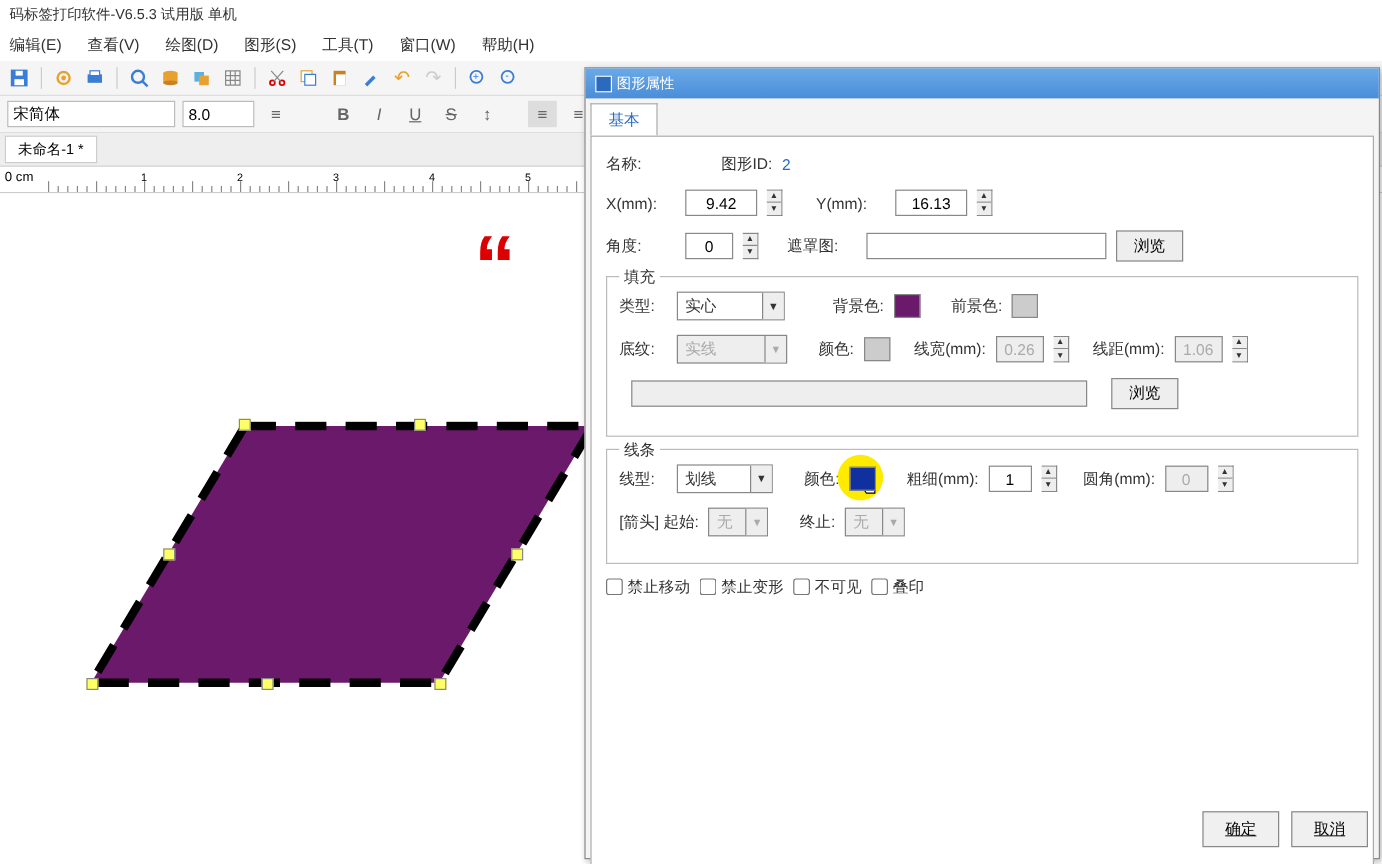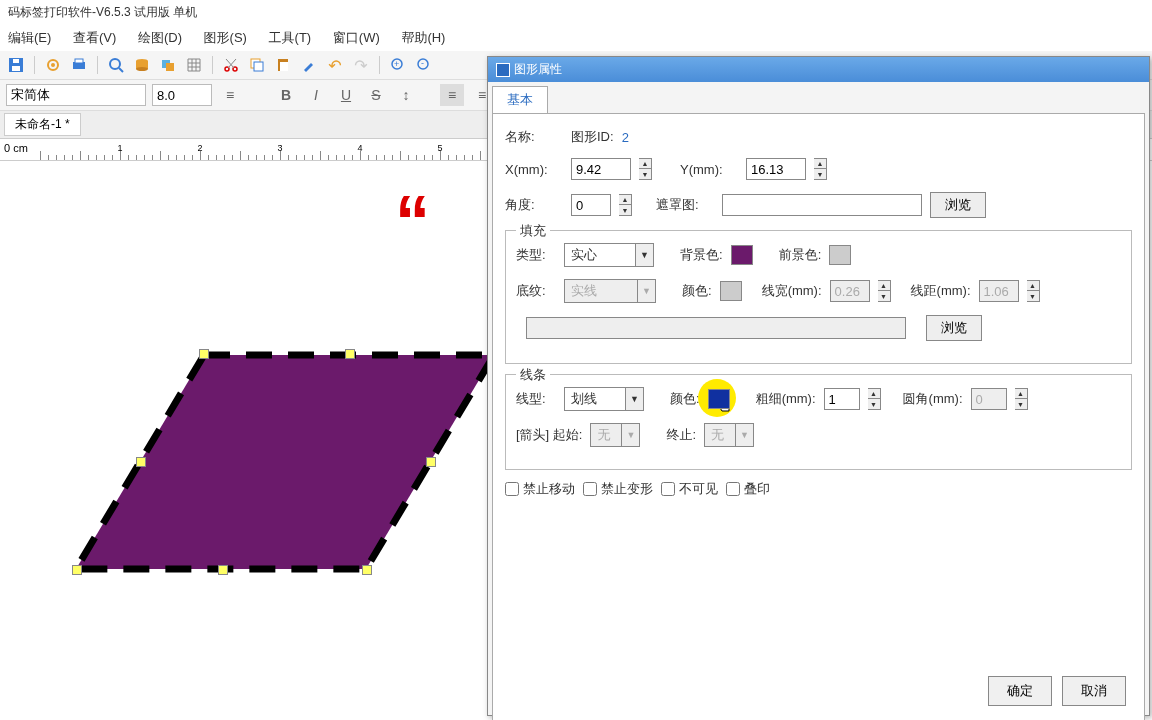--- a/index.html
+++ b/index.html
@@ -39,40 +39,40 @@
 .dialog { position: absolute; top: 56px; left: 487px; width: 663px; height: 660px; background: #f4f4f4; border: 1px solid #888; box-shadow: 2px 2px 6px rgba(0,0,0,0.3); }
 .dlg-title { background: linear-gradient(#6aa9e8, #4a8dd8); color: #fff; font-size: 12px; padding: 4px 8px; display: flex; align-items: center; gap: 4px; }
 .dlg-title .iconbox { width: 14px; height: 14px; background: #2a6bc0; border: 1px solid #fff; }
 .dlg-tabs { display: flex; padding: 4px 21px 0 4px; }
 .dlg-tab { background: #fff; border: 1px solid #aaa; border-bottom: none; padding: 4px 14px; font-size: 13px; color: #2a6bc0; }
 .dlg-body { background: #fff; margin: 0 4px 4px 4px; border: 1px solid #aaa; padding: 14px 12px 12px 12px; height: 608px; position: relative; font-size: 13px; color: #333; }
 
 .row { display: flex; align-items: center; margin-bottom: 12px; gap: 8px; }
 .lbl { min-width: 58px; }
 .txt-in { border: 1px solid #888; padding: 2px 4px; height: 22px; font-size: 13px; }
-.num-in { border: 1px solid #888; padding: 2px 4px; height: 22px; font-size: 13px; text-align: left; width: 60px; }
+.num-in { border: 1px solid #888; padding: 2px 4px; height: 22px; font-size: 13px; text-align: center; width: 60px; }
 .spin { display: flex; flex-direction: column; border: 1px solid #888; border-left: none; height: 22px; }
 .spin div { width: 12px; height: 10px; font-size: 7px; display: flex; align-items: center; justify-content: center; background: #eee; cursor: pointer; border-bottom: 1px solid #888; }
 .spin div:last-child { border-bottom: none; }
 .btn { border: 1px solid #888; background: #eee; padding: 3px 14px; cursor: pointer; font-size: 13px; }
 .link { color: #2a6bc0; }
 
 .group { border: 1px solid #bbb; padding: 12px 10px 10px 10px; margin-bottom: 10px; position: relative; }
 .group-title { position: absolute; top: -9px; left: 10px; background: #fff; padding: 0 4px; font-size: 13px; }
 
 .combo { border: 1px solid #888; height: 24px; display: flex; align-items: center; background: #fff; }
 .combo-txt { flex: 1; padding: 0 6px; font-size: 13px; }
 .combo-btn { width: 18px; height: 100%; border-left: 1px solid #888; background: #eee; display: flex; align-items: center; justify-content: center; font-size: 9px; cursor: pointer; }
 .swatch { width: 22px; height: 20px; border: 1px solid #888; }
 .disabled-in { background: #eee; color: #aaa; }
 
 .highlight-ring { position: absolute; width: 38px; height: 38px; border-radius: 50%; background: #ffeb00; pointer-events: none; z-index: 5; }
 .cursor-ptr { position: absolute; z-index: 6; font-size: 14px; pointer-events: none; }
 
-.dlg-btns { position: absolute; bottom: 14px; right: 18px; display: flex; gap: 10px; }
+.dlg-btns { position: absolute; bottom: 14px; right: 4px; display: flex; gap: 10px; text-decoration: underline; }
 .dlg-btn { border: 1px solid #888; background: #f0f0f0; padding: 5px 18px; cursor: pointer; font-size: 13px; }
 
 .chk { display: flex; align-items: center; gap: 4px; }
 .chk input { width: 14px; height: 14px; }
 </style>
 </head>
 <body>
 
 <div class="title-bar">码标签打印软件-V6.5.3 试用版 单机</div>
 
@@ -292,21 +292,21 @@
     <div class="iconbox"></div>
     <span>图形属性</span>
   </div>
   <div class="dlg-tabs">
     <div class="dlg-tab">基本</div>
   </div>
   <div class="dlg-body">
 
     <div class="row">
       <span class="lbl">名称:</span>
-      <span style="">图形ID:</span>
+      <span style="margin-left:30px">图形ID:</span>
       <span class="link">2</span>
     </div>
 
     <div class="row">
       <span class="lbl">X(mm):</span>
       <input class="num-in" value="9.42" style="">
         <div class="spin">
           <div>▲</div>
           <div>▼</div>
         </div>
@@ -332,21 +332,21 @@
     </div>
 
     <div class="group">
       <div class="group-title">填充</div>
       <div class="row">
         <span class="lbl" style="min-width:40px">类型:</span>
         <div class="combo" style="width:90px">
             <span class="combo-txt">实心</span>
             <div class="combo-btn">▼</div>
           </div>
-        <span style="margin-left:18px">背景色:</span>
+        <span style="margin-left:32px">背景色:</span>
         <div class="swatch" style="background:#6b1a6b"></div>
         <span style="margin-left:18px">前景色:</span>
         <div class="swatch" style="background:#ccc"></div>
       </div>
       <div class="row">
         <span class="lbl" style="min-width:40px">底纹:</span>
         <div class="combo disabled-in" style="width:92px">
             <span class="combo-txt">实线</span>
             <div class="combo-btn">▼</div>
           </div>

